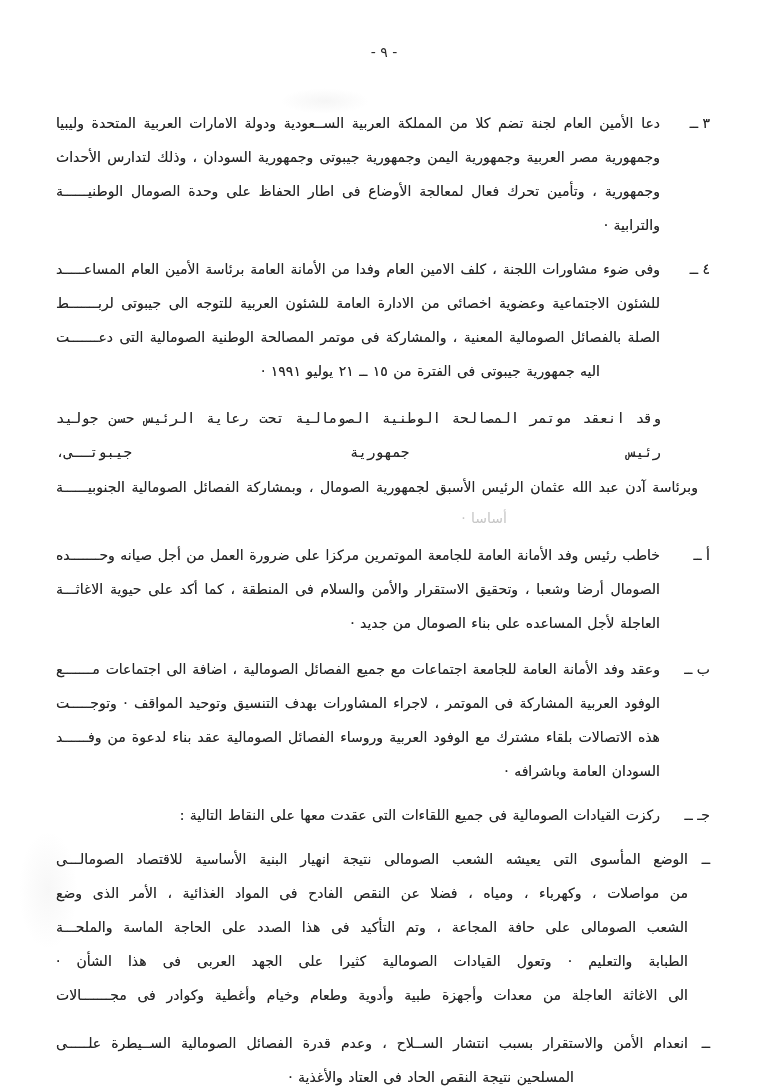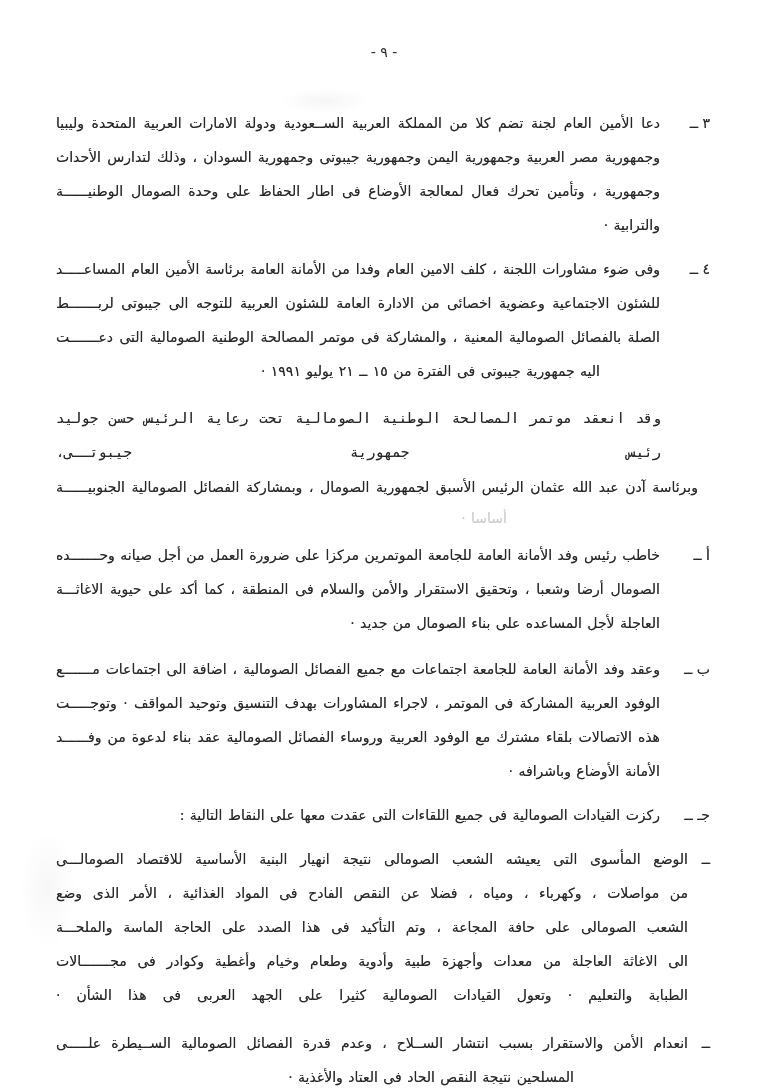--- a/index.html
+++ b/index.html
@@ -107,35 +107,35 @@
       <div class="line">خاطب رئيس وفد الأمانة العامة للجامعة الموتمرين مركزا على ضرورة العمل من أجل صيانه وحـــــــده</div>
       <div class="line">الصومال أرضا وشعبا ، وتحقيق الاستقرار والأمن والسلام فى المنطقة ، كما أكد على حيوية الاغاثـــة</div>
       <div class="line short">العاجلة لأجل المساعده على بناء الصومال من جديد ·</div>
     </section>
 
     <section class="para hang p4">
       <span class="marker">ب ــ</span>
       <div class="line">وعقد وفد الأمانة العامة للجامعة اجتماعات مع جميع الفصائل الصومالية ، اضافة الى اجتماعات مـــــــع</div>
       <div class="line">الوفود العربية المشاركة فى الموتمر ، لاجراء المشاورات بهدف التنسيق وتوحيد المواقف · وتوجـــــت</div>
       <div class="line">هذه الاتصالات بلقاء مشترك مع الوفود العربية وروساء الفصائل الصومالية عقد بناء لدعوة من وفــــــد</div>
-      <div class="line short">الأمانة الأوضاع وباشرافه ·</div>
+      <div class="line short">السودان العامة وباشرافه ·</div>
     </section>
 
     <section class="para hang p5">
       <span class="marker">جـ ــ</span>
       <div class="line short">ركزت القيادات الصومالية فى جميع اللقاءات التى عقدت معها على النقاط التالية :</div>
     </section>
 
     <section class="para bullet p6">
       <span class="marker">ــ</span>
       <div class="line">الوضع المأسوى التى يعيشه الشعب الصومالى نتيجة انهيار البنية الأساسية للاقتصاد الصومالـــى</div>
       <div class="line">من مواصلات ، وكهرباء ، ومياه ، فضلا عن النقص الفادح فى المواد الغذائية ، الأمر الذى وضع</div>
       <div class="line">الشعب الصومالى على حافة المجاعة ، وتم التأكيد فى هذا الصدد على الحاجة الماسة والملحـــة</div>
+      <div class="line">الطبابة والتعليم · وتعول القيادات الصومالية كثيرا على الجهد العربى فى هذا الشأن ·</div>
       <div class="line">الى الاغاثة العاجلة من معدات وأجهزة طبية وأدوية وطعام وخيام وأغطية وكوادر فى مجـــــــالات</div>
-      <div class="line">الطبابة والتعليم · وتعول القيادات الصومالية كثيرا على الجهد العربى فى هذا الشأن ·</div>
     </section>
 
     <section class="para bullet p7">
       <span class="marker">ــ</span>
       <div class="line">انعدام الأمن والاستقرار بسبب انتشار الســلاح ، وعدم قدرة الفصائل الصومالية الســيطرة علـــــى</div>
       <div class="line short ind80">المسلحين نتيجة النقص الحاد فى العتاد والأغذية ·</div>
     </section>
 
   </div>
 </div>

